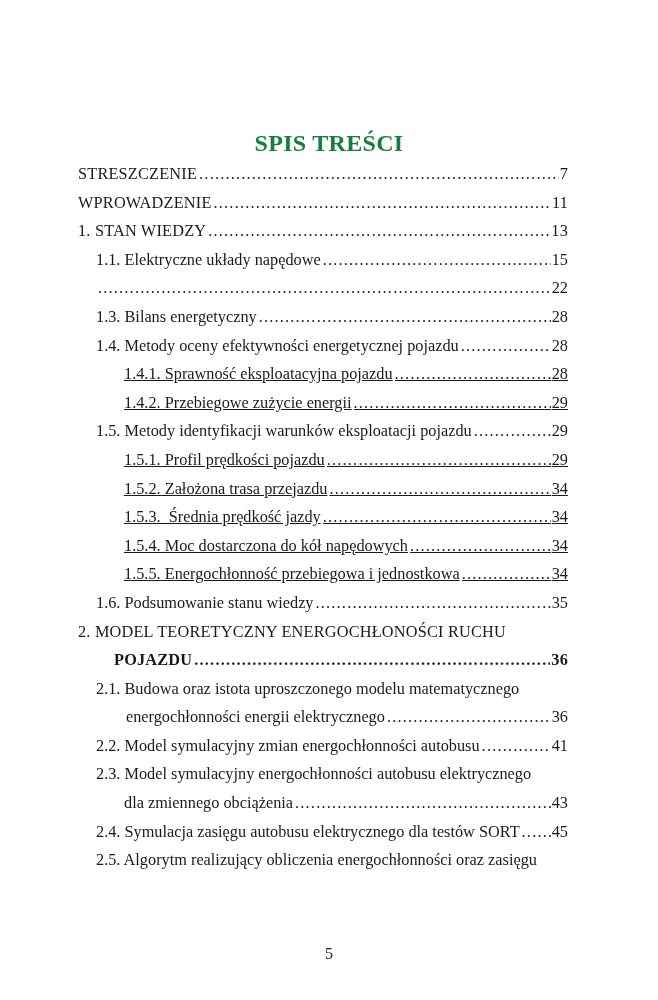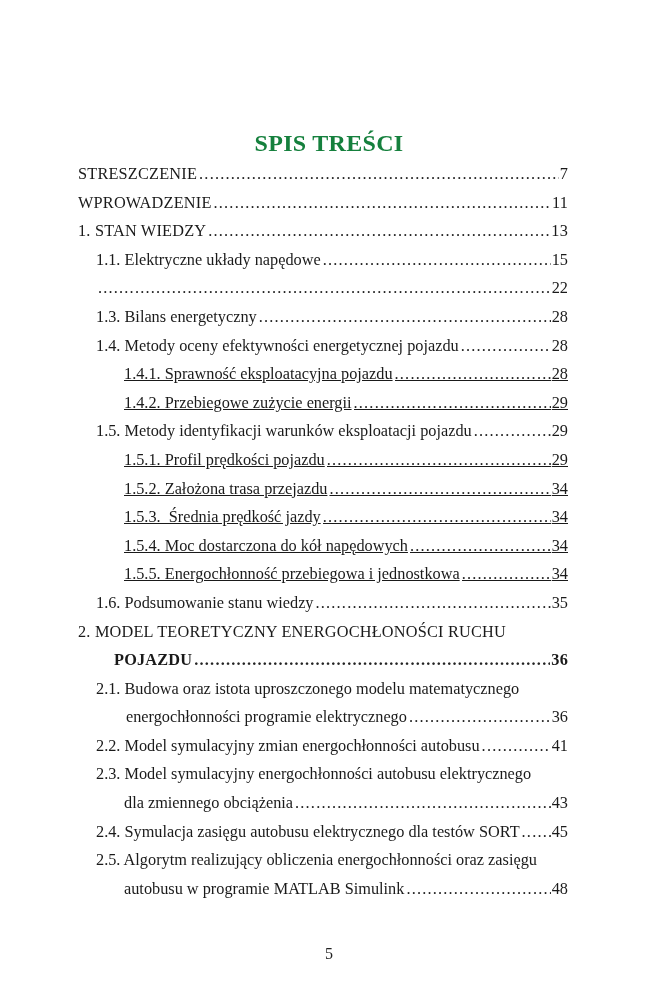--- a/index.html
+++ b/index.html
@@ -173,21 +173,21 @@
     <div class="entry cont2 caps">
       <span class="text">POJAZDU</span>
       <span class="leader"></span>
       <span class="page-num">36</span>
     </div>
     <div class="entry l2 nopage">
       <span class="text">2.1. Budowa oraz istota uproszczonego modelu matematycznego</span>
 
     </div>
     <div class="entry cont3" style="padding-left:48px">
-      <span class="text">energochłonności programie elektrycznego</span>
+      <span class="text">energochłonności energii elektrycznego</span>
       <span class="leader"></span>
       <span class="page-num">36</span>
     </div>
     <div class="entry l2">
       <span class="text">2.2. Model symulacyjny zmian energochłonności autobusu</span>
       <span class="leader"></span>
       <span class="page-num">41</span>
     </div>
     <div class="entry l2 nopage">
       <span class="text">2.3. Model symulacyjny energochłonności autobusu elektrycznego</span>
@@ -200,21 +200,16 @@
     </div>
     <div class="entry l2">
       <span class="text">2.4. Symulacja zasięgu autobusu elektrycznego dla testów SORT</span>
       <span class="leader"></span>
       <span class="page-num">45</span>
     </div>
     <div class="entry l2 nopage">
       <span class="text">2.5. Algorytm realizujący obliczenia energochłonności oraz zasięgu</span>
 
     </div>
-    <div class="entry cont3">
-      <span class="text">autobusu w programie MATLAB Simulink</span>
-      <span class="leader"></span>
-      <span class="page-num">48</span>
-    </div>
   </div>
 
   <div class="page-number">5</div>
 </div>
 
 </body></html>

